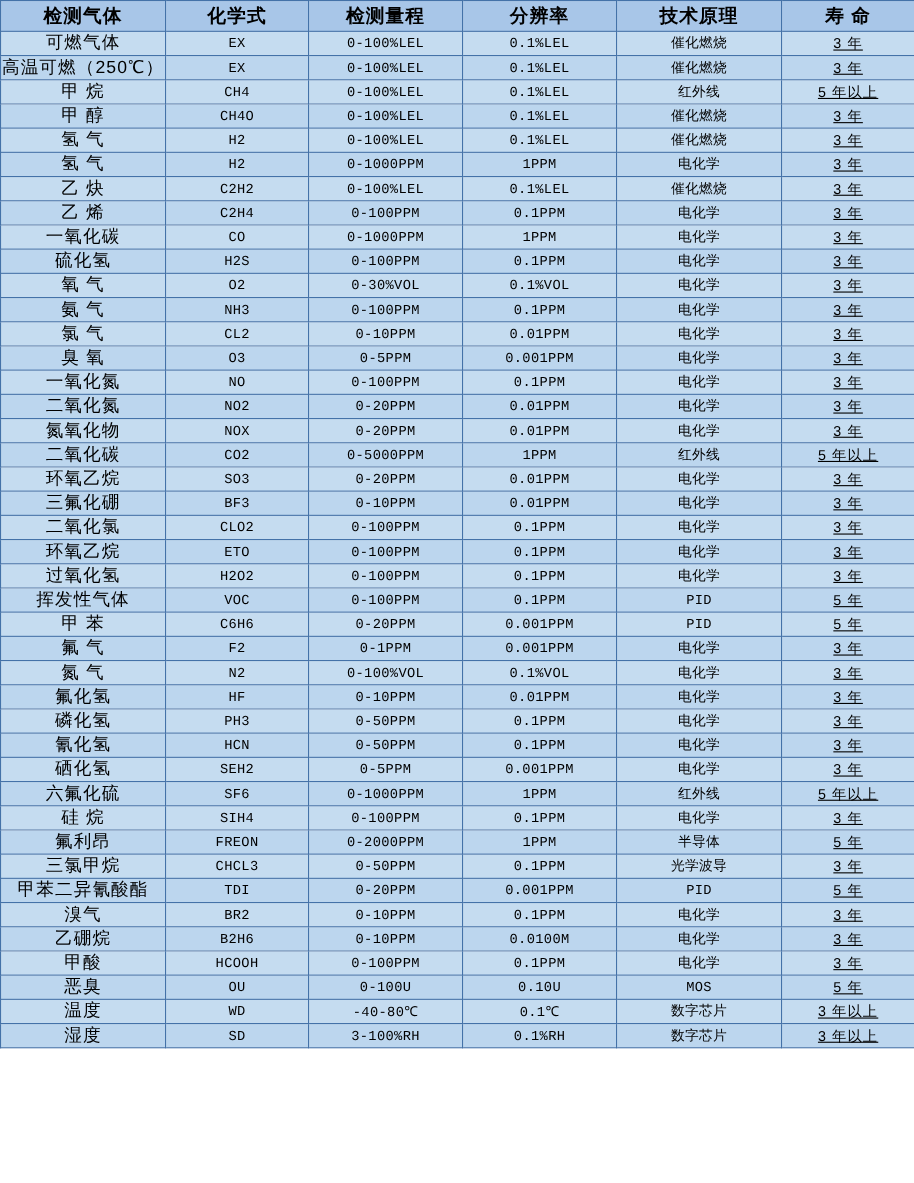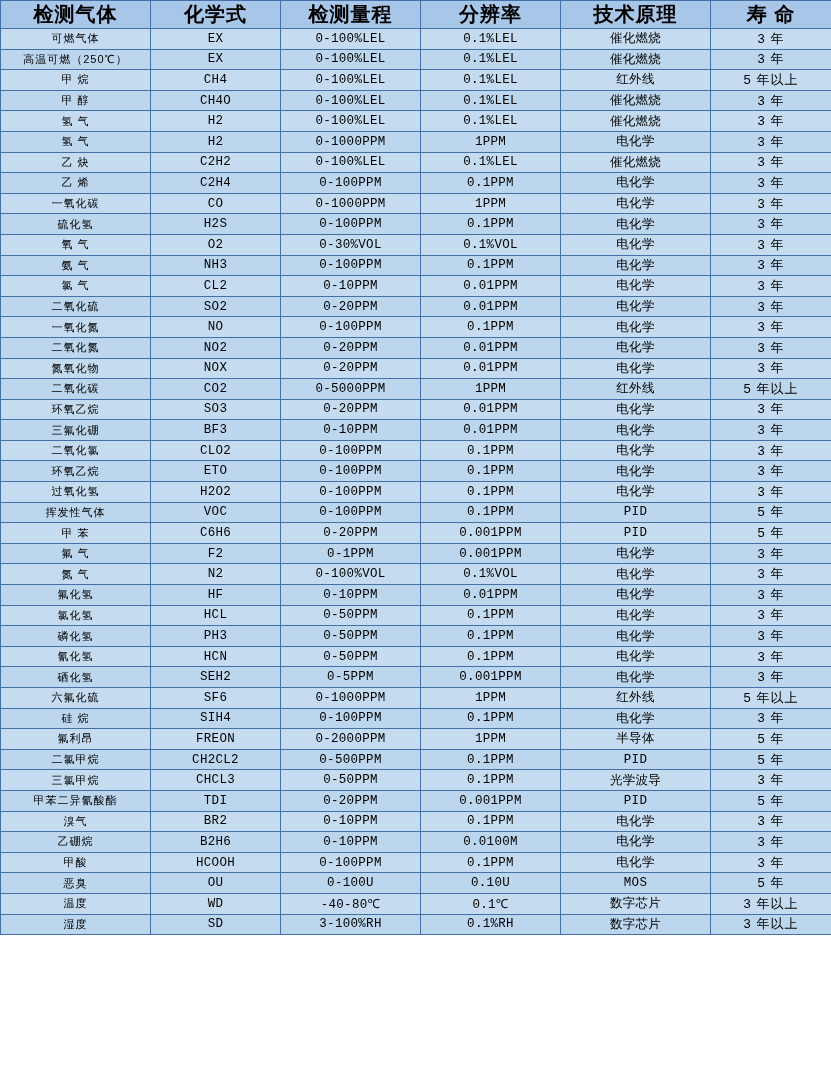--- a/index.html
+++ b/index.html
@@ -36,43 +36,44 @@
     vertical-align: middle;
     color: #000000;
     padding: 0;
     white-space: nowrap;
     overflow: hidden;
   }
   table.gas-table thead th {
     height: 27px;
     background: #a8c6e8;
     font-weight: bold;
-    font-size: 20px;
+    font-size: 17px;
     letter-spacing: 1px;
     text-align: center;
   }
   table.gas-table tbody td {
     height: 19.6px;
     font-size: 13px;
     background: #c5dcf0;
   }
   table.gas-table tbody tr:nth-child(even) td {
     background: #bcd6ee;
   }
   table.gas-table tbody td.name-cell {
-    font-size: 11px;
+    font-size: 16px;
     letter-spacing: 1px;
   }
   table.gas-table tbody td.mono {
     font-family: "Liberation Mono", monospace;
     font-size: 12.5px;
     letter-spacing: 0.3px;
   }
   table.gas-table tbody td.life-cell {
     letter-spacing: 1px;
+    text-decoration: underline;
   }
 </style>
 </head>
 <body>
 
 <div id="sheet">
   <table class="gas-table">
     <colgroup>
       <col class="c0">
         <col class="c1">
@@ -190,24 +191,24 @@
         </tr>
         <tr>
           <td class="name-cell">氯 气</td>
           <td class="mono">CL2</td>
           <td class="mono">0-10PPM</td>
           <td class="mono">0.01PPM</td>
           <td class="mono">电化学</td>
           <td class="life-cell">3 年</td>
         </tr>
         <tr>
-          <td class="name-cell">二氧化硫</td>
-          <td class="mono">SO2</td>
-          <td class="mono">0-20PPM</td>
-          <td class="mono">0.01PPM</td>
+          <td class="name-cell">臭 氧</td>
+          <td class="mono">O3</td>
+          <td class="mono">0-5PPM</td>
+          <td class="mono">0.001PPM</td>
           <td class="mono">电化学</td>
           <td class="life-cell">3 年</td>
         </tr>
         <tr>
           <td class="name-cell">一氧化氮</td>
           <td class="mono">NO</td>
           <td class="mono">0-100PPM</td>
           <td class="mono">0.1PPM</td>
           <td class="mono">电化学</td>
           <td class="life-cell">3 年</td>
@@ -310,28 +311,20 @@
         </tr>
         <tr>
           <td class="name-cell">氟化氢</td>
           <td class="mono">HF</td>
           <td class="mono">0-10PPM</td>
           <td class="mono">0.01PPM</td>
           <td class="mono">电化学</td>
           <td class="life-cell">3 年</td>
         </tr>
         <tr>
-          <td class="name-cell">氯化氢</td>
-          <td class="mono">HCL</td>
-          <td class="mono">0-50PPM</td>
-          <td class="mono">0.1PPM</td>
-          <td class="mono">电化学</td>
-          <td class="life-cell">3 年</td>
-        </tr>
-        <tr>
           <td class="name-cell">磷化氢</td>
           <td class="mono">PH3</td>
           <td class="mono">0-50PPM</td>
           <td class="mono">0.1PPM</td>
           <td class="mono">电化学</td>
           <td class="life-cell">3 年</td>
         </tr>
         <tr>
           <td class="name-cell">氰化氢</td>
           <td class="mono">HCN</td>
@@ -366,28 +359,20 @@
         </tr>
         <tr>
           <td class="name-cell">氟利昂</td>
           <td class="mono">FREON</td>
           <td class="mono">0-2000PPM</td>
           <td class="mono">1PPM</td>
           <td class="mono">半导体</td>
           <td class="life-cell">5 年</td>
         </tr>
         <tr>
-          <td class="name-cell">二氯甲烷</td>
-          <td class="mono">CH2CL2</td>
-          <td class="mono">0-500PPM</td>
-          <td class="mono">0.1PPM</td>
-          <td class="mono">PID</td>
-          <td class="life-cell">5 年</td>
-        </tr>
-        <tr>
           <td class="name-cell">三氯甲烷</td>
           <td class="mono">CHCL3</td>
           <td class="mono">0-50PPM</td>
           <td class="mono">0.1PPM</td>
           <td class="mono">光学波导</td>
           <td class="life-cell">3 年</td>
         </tr>
         <tr>
           <td class="name-cell">甲苯二异氰酸酯</td>
           <td class="mono">TDI</td>

